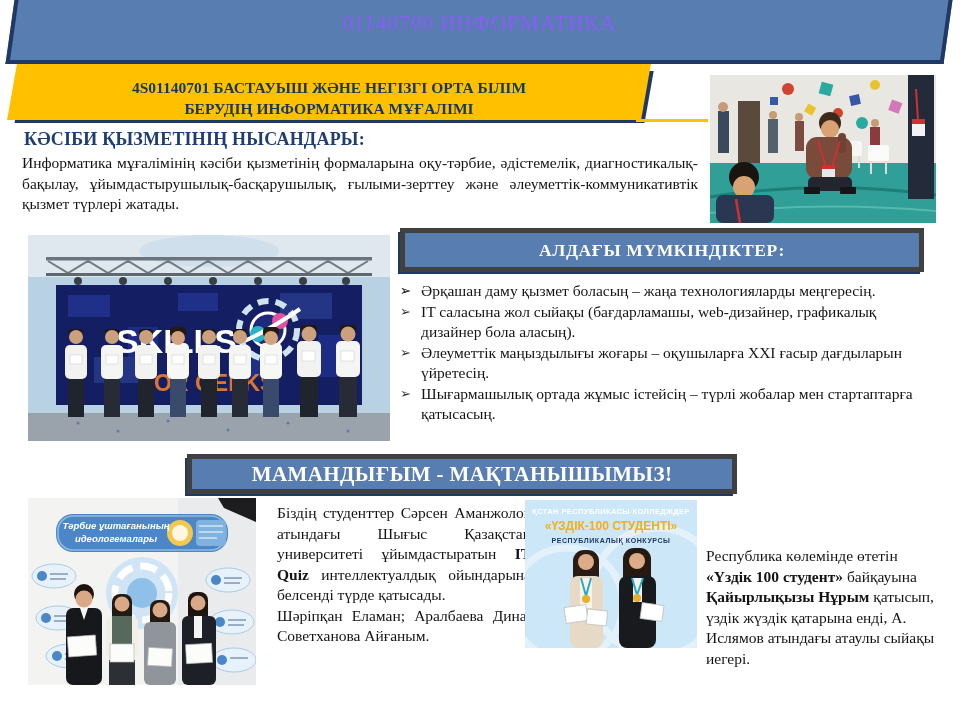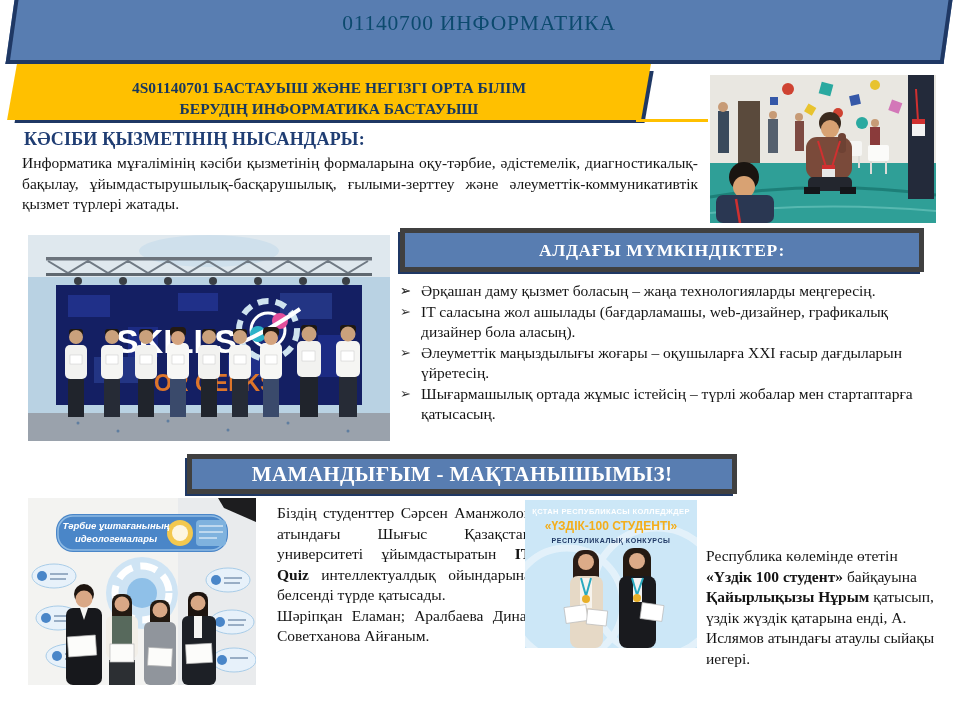--- a/index.html
+++ b/index.html
@@ -5,21 +5,21 @@
   html,body{margin:0;padding:0;background:#fff;}
   #slide{position:relative;width:960px;height:720px;background:#ffffff;overflow:hidden;
          font-family:"Liberation Serif","DejaVu Serif",serif;outline:1px solid #cfcfcf;}
   .abs{position:absolute;}
 
   
   .top-banner-wrap{left:10px;top:0;width:938px;height:64px;}
   .top-banner-bg{position:absolute;inset:0;background:#587db1;border:4px solid #1f3864;border-top:none;
                  transform:skewX(-8deg);}
   .top-banner-title{position:relative;z-index:2;text-align:center;padding-top:11px;
-                    color:#0c4a6e;font-size:21.5px;letter-spacing:0.8px;}
+                    color:#8b5cf6;font-size:21.5px;letter-spacing:0.8px;}
 
   
   .yellow-wrap{left:12px;top:64px;width:634px;height:56px;}
   .yellow-bg{position:absolute;inset:0;background:#ffc000;transform:skewX(-10deg);
              box-shadow:6px 5px 0 -2px #1f3864;}
   .yellow-text{position:relative;z-index:2;text-align:center;padding-top:13px;
                color:#17375e;font-weight:bold;font-size:15.5px;line-height:21px;}
   .gold-line{left:636px;top:119px;width:72px;height:3px;background:#ffc000;}
 
   .section-heading{left:24px;top:129px;color:#1f3d73;font-weight:bold;font-size:18px;letter-spacing:0.2px;}
@@ -57,21 +57,21 @@
 
   <div class="abs top-banner-wrap">
     <div class="top-banner-bg"></div>
     <div class="top-banner-title">01140700 ИНФОРМАТИКА</div>
   </div>
 
   <div class="abs yellow-wrap">
     <div class="yellow-bg"></div>
     <div class="yellow-text">
       <span style="display:block">4S01140701 БАСТАУЫШ ЖӘНЕ НЕГІЗГІ ОРТА БІЛІМ</span>
-      <span style="display:block">БЕРУДІҢ ИНФОРМАТИКА БАСТАУЫШ</span>
+      <span style="display:block">БЕРУДІҢ ИНФОРМАТИКА МҰҒАЛІМІ</span>
     </div>
   </div>
   <div class="abs gold-line"></div>
 
   <div class="abs forms-body">Информатика мұғалімінің кәсіби қызметінің формаларына оқу-тәрбие, әдістемелік, диагностикалық-бақылау, ұйымдастырушылық-басқарушылық, ғылыми-зерттеу және әлеуметтік-коммуникативтік қызмет түрлері жатады.</div>
   <div class="abs section-heading">КӘСІБИ ҚЫЗМЕТІНІҢ НЫСАНДАРЫ:</div>
 
   <svg class="abs photo ph-top-right" width="226" height="148" viewBox="0 0 226 148">
     <rect width="226" height="90" fill="#e9e7e1"></rect>
     <rect y="88" width="226" height="60" fill="#2f9f97"></rect>
@@ -132,21 +132,21 @@
       <circle cx="34" cy="112" r="11" fill="#d8a273"></circle>
       <rect x="6" y="120" width="58" height="28" rx="7" fill="#2a3752"></rect>
       <line x1="26" y1="124" x2="30" y2="148" stroke="#d03030" stroke-width="2.5"></line>
     </g>
   </svg>
 
   <div class="abs sec-banner opp-banner">АЛДАҒЫ МҮМКІНДІКТЕР:</div>
   <div class="abs opp-list">
     <div class="opp-item"><span class="opp-marker">➢</span></div>
     <div class="opp-item"><span class="opp-marker">➢</span><span>Әрқашан даму қызмет боласың – жаңа технологияларды меңгересің.</span></div>
-    <div class="opp-item"><span class="opp-marker">➢</span><span>IT саласына жол ашылады (бағдарламашы, web-дизайнер, графикалық дизайнер бола аласың).</span></div>
+    <div class="opp-item"><span class="opp-marker">➢</span><span>IT саласына жол сыйақы (бағдарламашы, web-дизайнер, графикалық дизайнер бола аласың).</span></div>
     <div class="opp-item"><span class="opp-marker">➢</span><span>Әлеуметтік маңыздылығы жоғары – оқушыларға XXI ғасыр дағдыларын үйретесің.</span></div>
     <div class="opp-item"><span class="opp-marker">➢</span><span>Шығармашылық ортада жұмыс істейсің – түрлі жобалар мен стартаптарға қатысасың.</span></div>
   </div>
 
   <svg class="abs photo ph-skills" width="362" height="206" viewBox="0 0 362 206">
     <rect width="362" height="206" fill="#b9d2e3"></rect>
     <rect width="362" height="42" fill="#dfe8ee"></rect>
     <ellipse cx="181" cy="16" rx="70" ry="16" fill="#cfe0ec"></ellipse>
     <path d="M20,26 L40,38 L60,26 L80,38 L100,26 L120,38 L140,26 L160,38 L180,26 L200,38 L220,26 L240,38 L260,26 L280,38 L300,26 L320,38 L340,26" stroke="#707a84" stroke-width="2" fill="none"></path>
     <rect x="18" y="22" width="326" height="3.5" fill="#6b737c"></rect>

